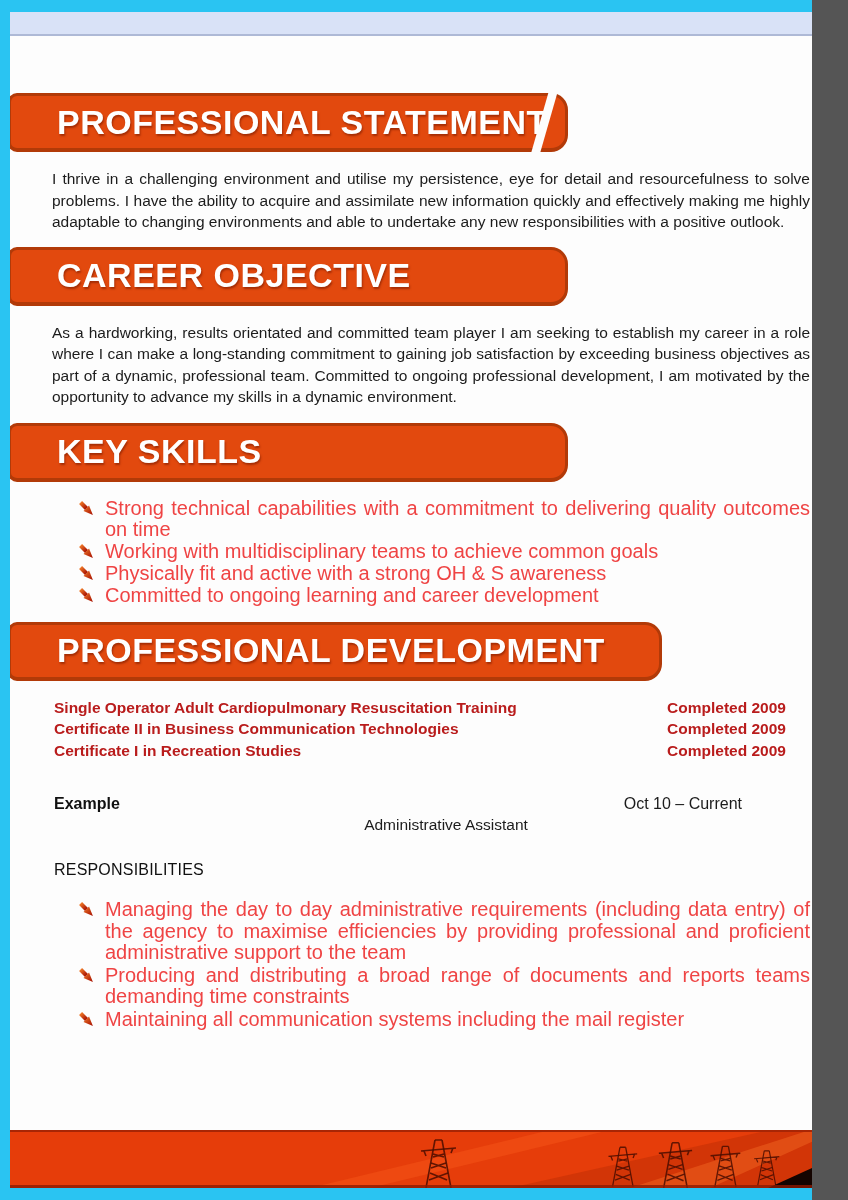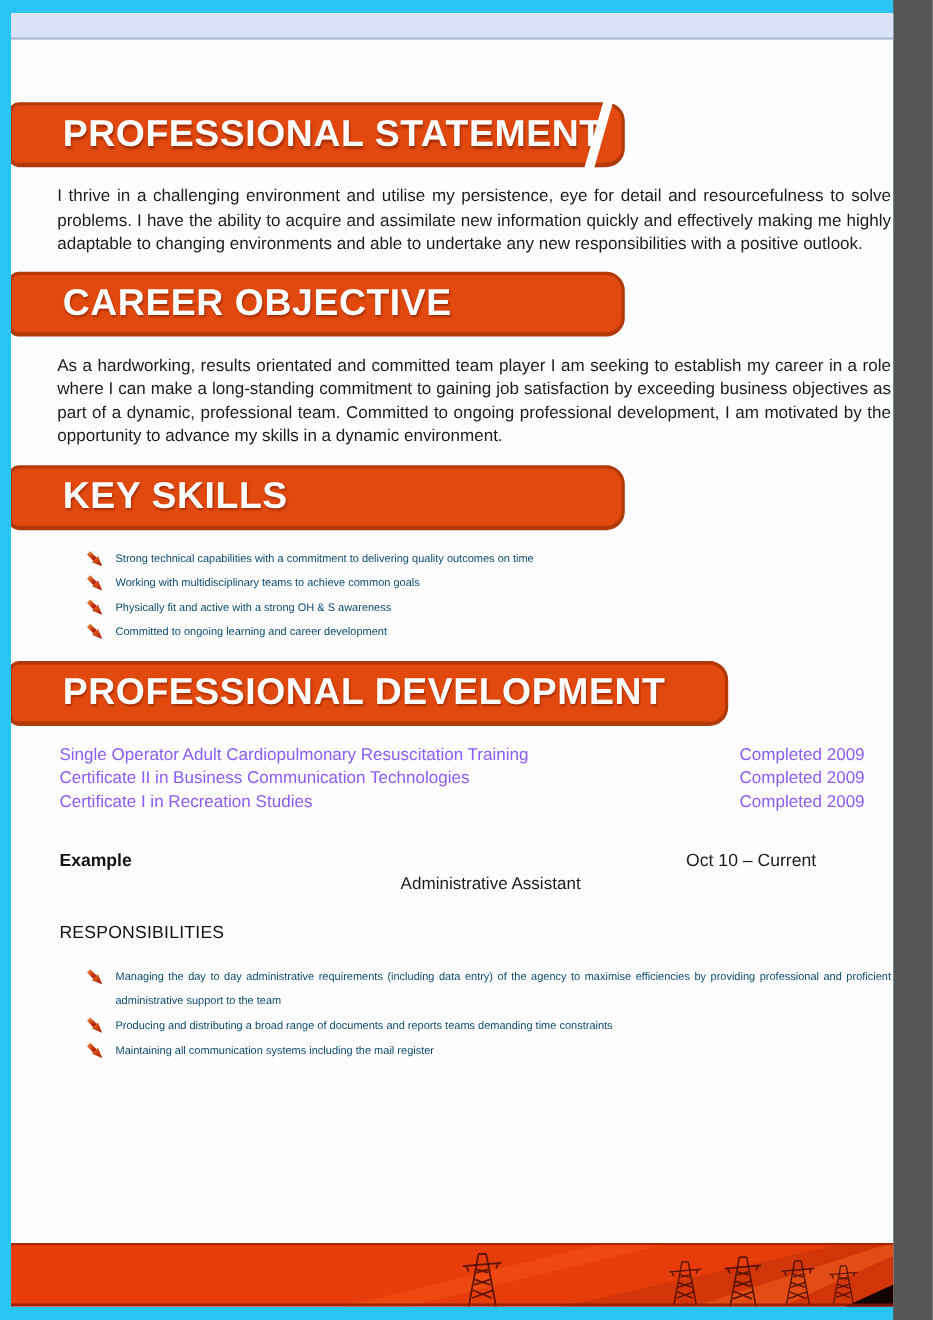--- a/index.html
+++ b/index.html
@@ -68,38 +68,38 @@
   }
   .mt14 { margin-top: 14px; }
   .mt15 { margin-top: 15px; }
   .mt16 { margin-top: 16px; }
   .mt17 { margin-top: 17px; }
   .mt57 { margin-top: 57px; }
 
   ul.bullets {
     list-style: none;
     margin: 16px 28px 0 68px;
-    font-size: 10px;
+    font-size: 20px;
     line-height: 21px;
-    color: #0c4a6e;
+    color: #ef4444;
   }
   ul.bullets li { display: flex; gap: 10px; margin-bottom: 1px; }
   ul.bullets .arr { flex: 0 0 17px; height: 17px; margin-top: 2px; }
   ul.bullets p { text-align: justify; }
   ul.bullets.resp { margin-top: 20px; line-height: 21.5px; }
 
   .devlist { margin-top: 16px; }
   .devrow {
     display: flex;
     justify-content: space-between;
     padding: 0 52px 0 44px;
     font-size: 15.5px;
-    font-weight: normal;
+    font-weight: bold;
     line-height: 21.5px;
-    color: #8b5cf6;
+    color: #b91c1c;
   }
 
   .emprow {
     display: flex;
     justify-content: space-between;
     align-items: baseline;
     margin: 34px 96px 0 44px;
   }
   .employer { font-size: 16px; font-weight: bold; color: #111; }
   .daterange { font-size: 16px; color: #1c1c1c; }

